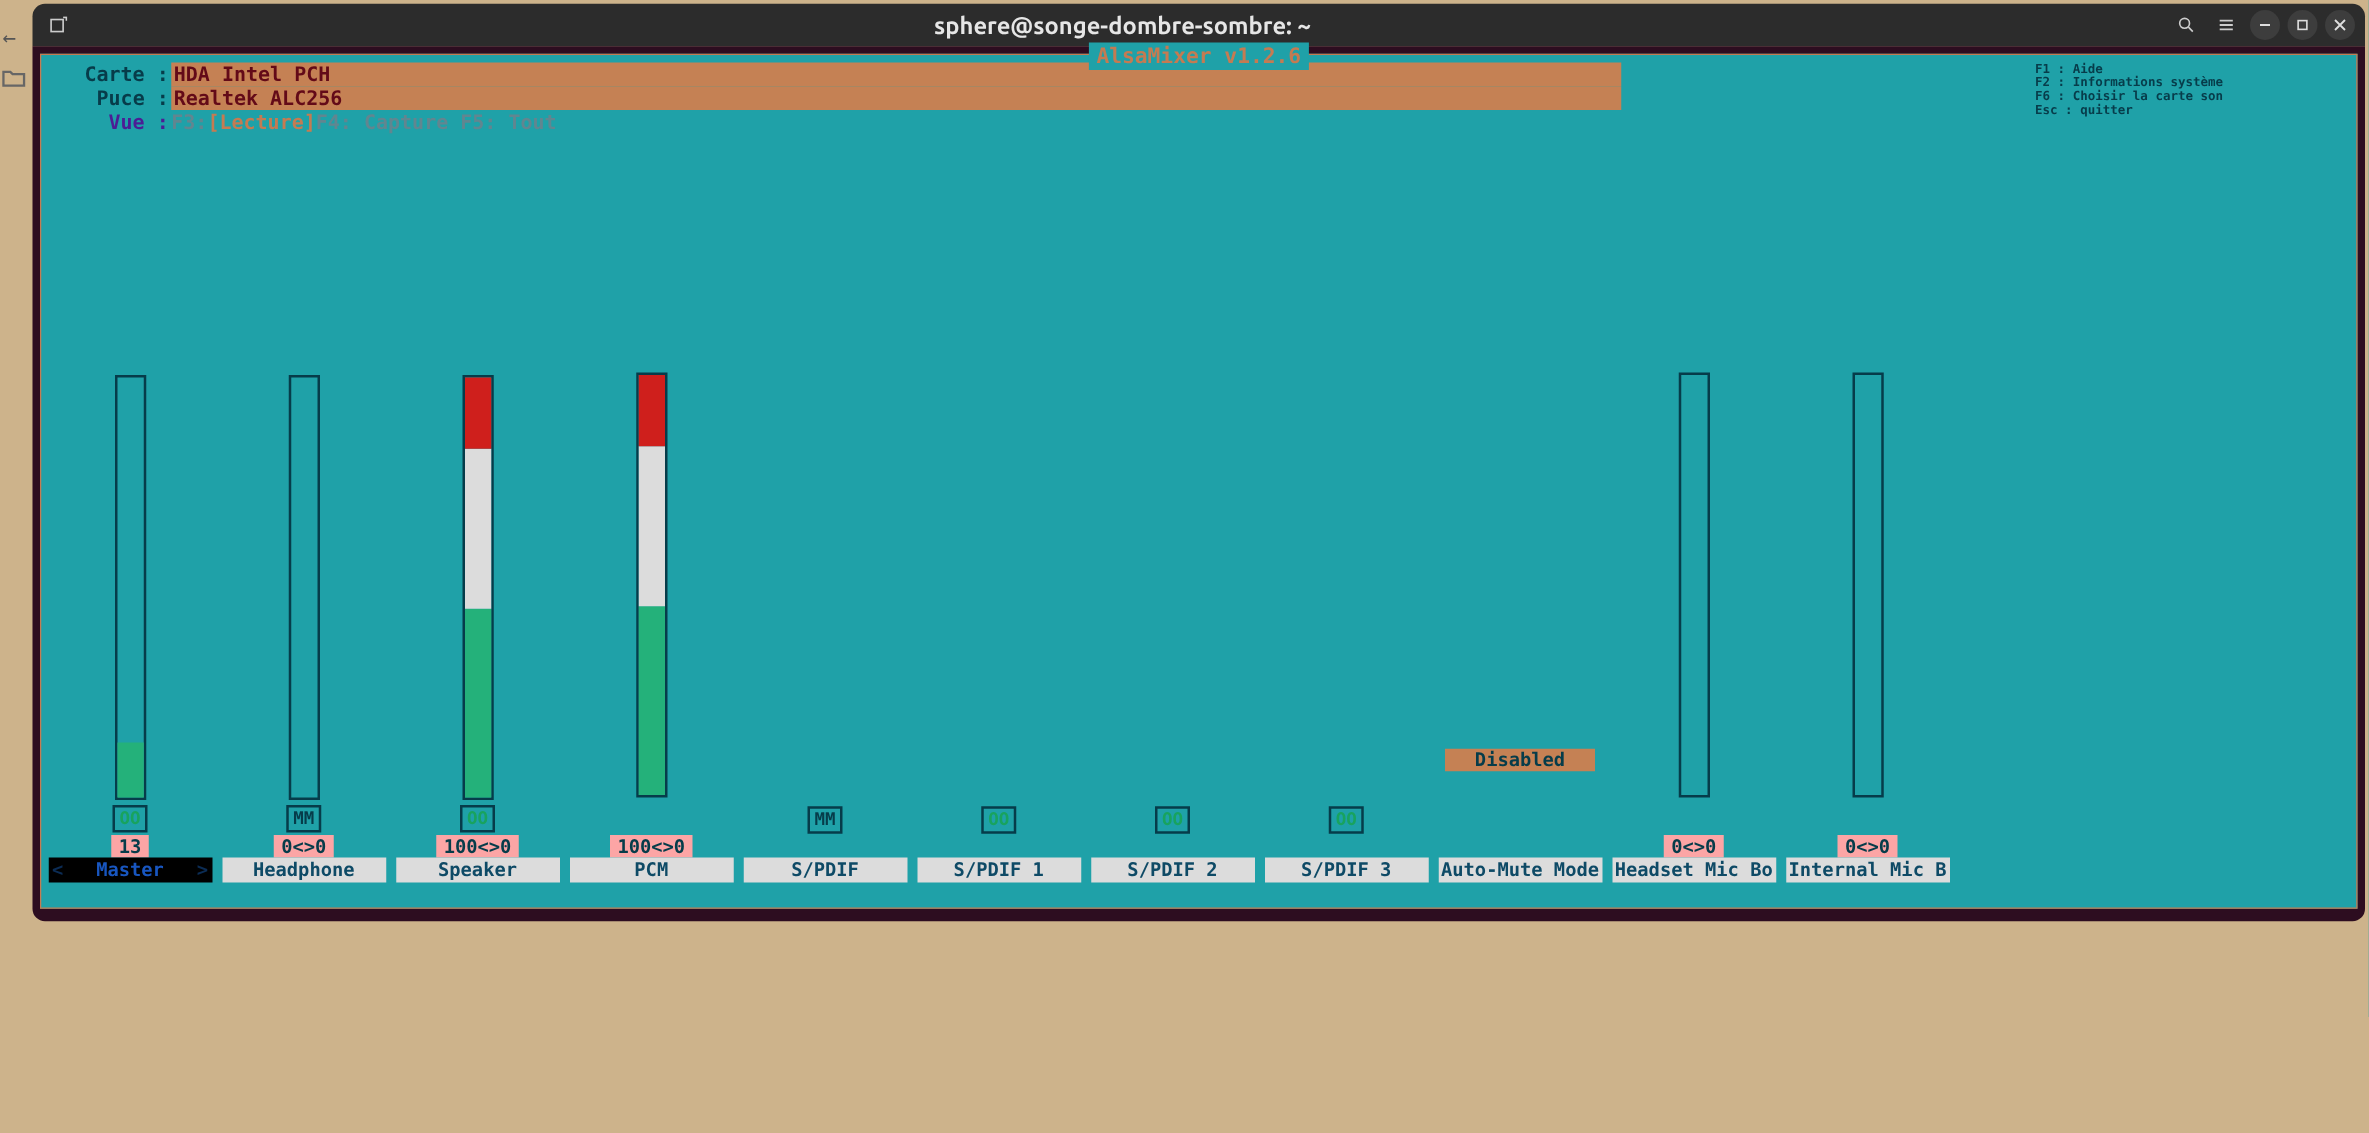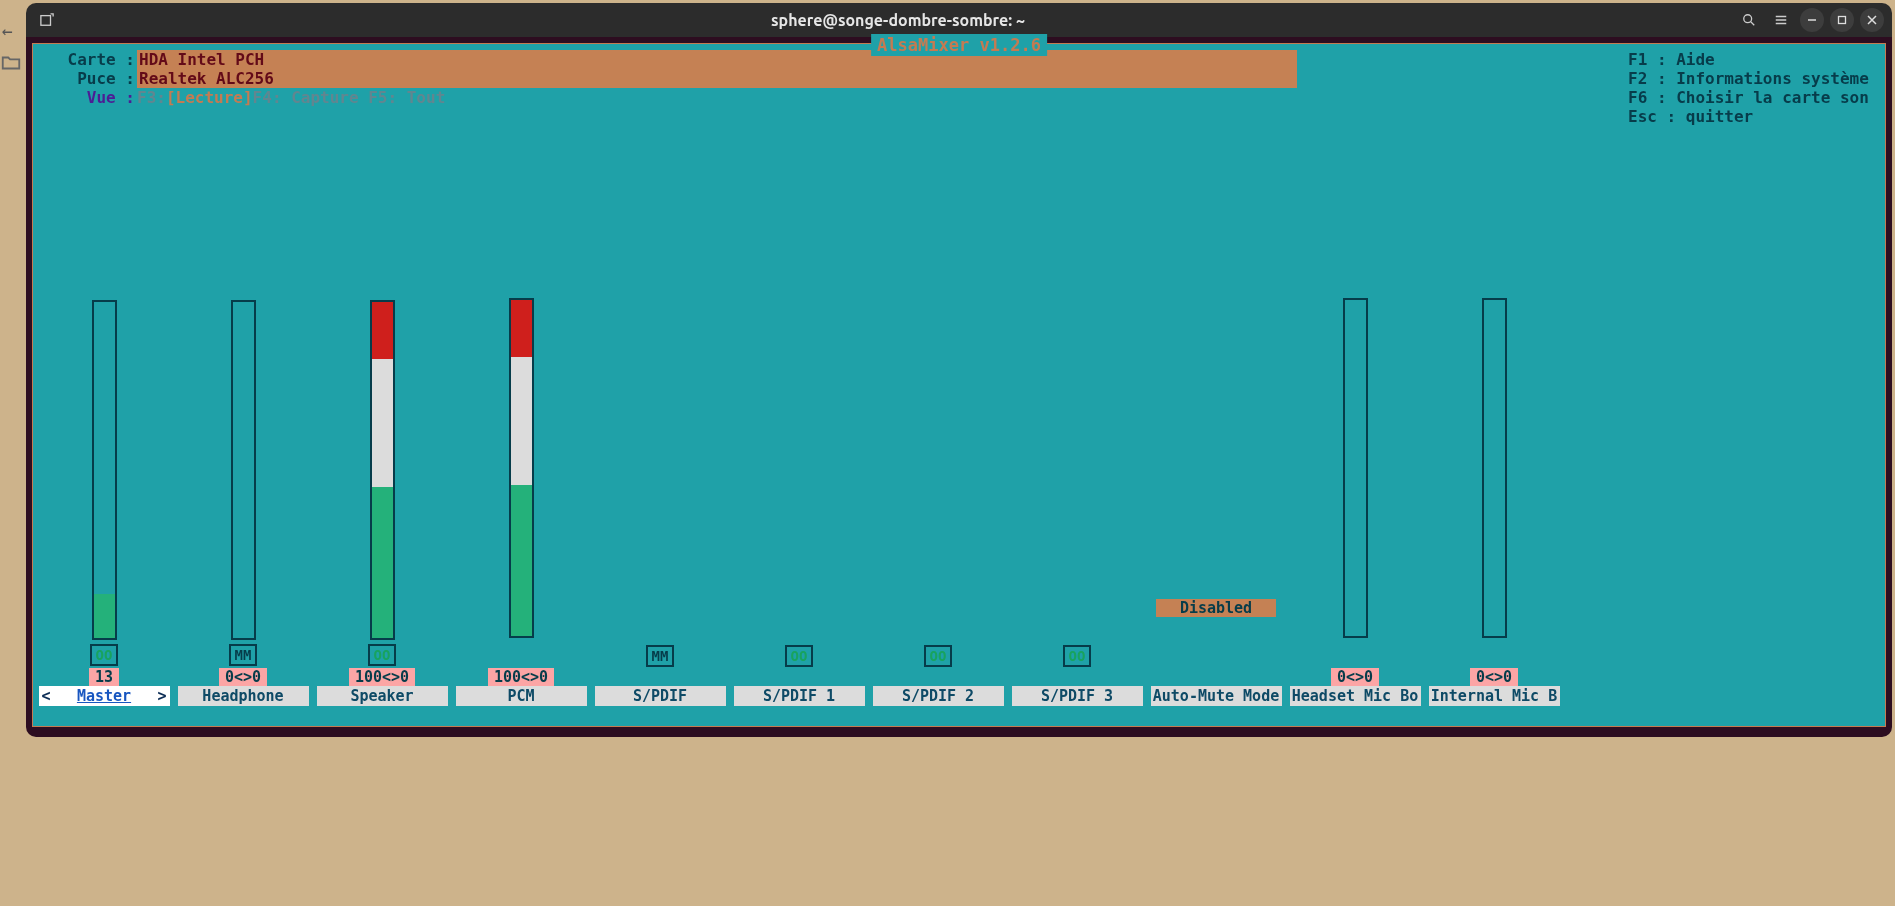--- a/index.html
+++ b/index.html
@@ -24,21 +24,21 @@
   border-top-left-radius: 10px;
   border-top-right-radius: 10px;
   margin: 3px 3px 0 26px;
 }
 .tb-left { display:flex; gap:6px; align-items:center;}
 .tb-btn {
   width: 26px; height:26px; border-radius:5px;
   display:flex; align-items:center; justify-content:center;
   color:#ccc; cursor:pointer;
 }
-.tb-title { flex:1; text-align:center; font-weight:bold; font-size:16px;}
+.tb-title { flex:1; text-align:center; font-weight:bold; font-size:19px;}
 .tb-right { display:flex; gap:6px; align-items:center;}
 .tb-circ { width:24px;height:24px;border-radius:12px;background:#3d3d3d;display:flex;align-items:center;justify-content:center;color:#ddd;cursor:pointer;}
 .terminal {
   background: #2d0d20;
   margin: 0 3px 3px 26px;
   padding: 6px 6px 10px 6px;
   height: 700px;
   border-bottom-left-radius: 10px;
   border-bottom-right-radius: 10px;
 }
@@ -58,21 +58,21 @@
   padding: 6px 2px 0 2px;
   font-size:16px; font-weight:bold;
   display:flex; justify-content:space-between;
 }
 .info-left { }
 .info-row { display:flex; }
 .info-lbl { width:100px; text-align:right; color:#073c4a; }
 .info-val { margin-left:2px; background:#c58154; color:#630a18; padding:0 2px; flex:1;}
 .view-row { color:#618690; font-weight:bold; font-size:16px;}
 .view-sel { color:#c47b52;}
-.info-right { width:255px; color:#073c4a; font-size:16px; font-weight:bold;}
+.info-right { width:255px; color:#073c4a; font-size:10px; font-weight:bold;}
 .info-right div { white-space:nowrap;}
 .mixer-area {
   position:absolute; left:0; right:0; bottom:20px; top:140px;
   display:flex;
   padding:0 2px;
 }
 .channel {
   flex: 0 0 138px;
   display:flex; flex-direction:column; align-items:center; justify-content:flex-end;
   margin-right:1px;
@@ -93,21 +93,21 @@
   font-weight:bold; font-size:14px; margin-bottom:2px;text-align:center;
 }
 .mute-oo { color:#18a35e;}
 .mute-mm { color:#063c4a;}
 .num-row { background:#fca5a5; color:#063c4a; font-weight:bold; font-size:15px; padding:0 6px; margin-bottom:0px;}
 .name-row {
   background:#dcdcdc; color:#0e4a66; font-weight:bold; font-size:15px;
   width:131px; text-align:center; padding:1px 0;
   white-space:nowrap; overflow:hidden;
 }
-.name-row.sel { background:#ffffff; color:#1856c0; position:relative;text-decoration:underline;}
+.name-row.sel { background:#000000; color:#1856c0; position:relative;}
 .name-row.sel::before { content:"<"; position:absolute; left:3px; color:#0b2c55;}
 .name-row.sel::after { content:">"; position:absolute; right:3px; color:#0b2c55;}
 .disabled-lbl {
   background:#c58154; color:#063c4a; font-weight:bold; font-size:15px;
   padding:0 24px; margin-bottom:52px;
 }
 .back-arrow { position:absolute; left:2px; top:20px; color:#555; font-size:18px;}
 .dock-icon {
   position:absolute; left:0; top:52px; width:22px; height:22px;
   color:#555;

